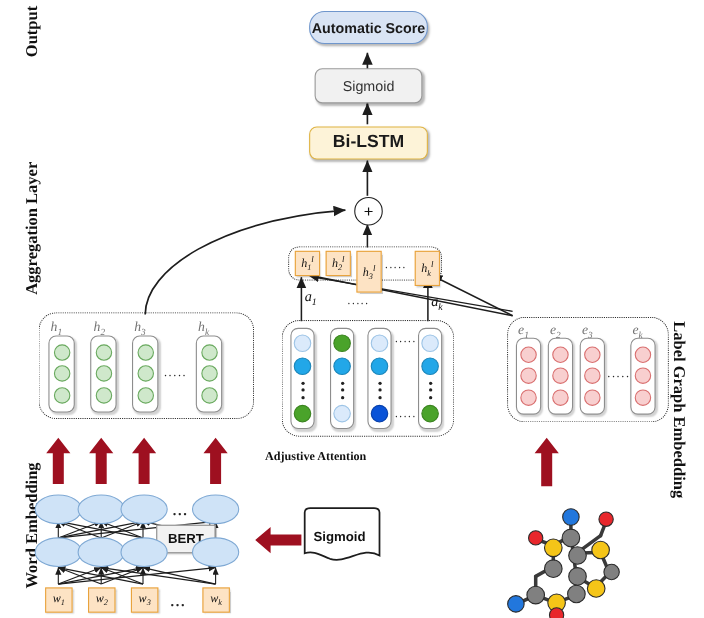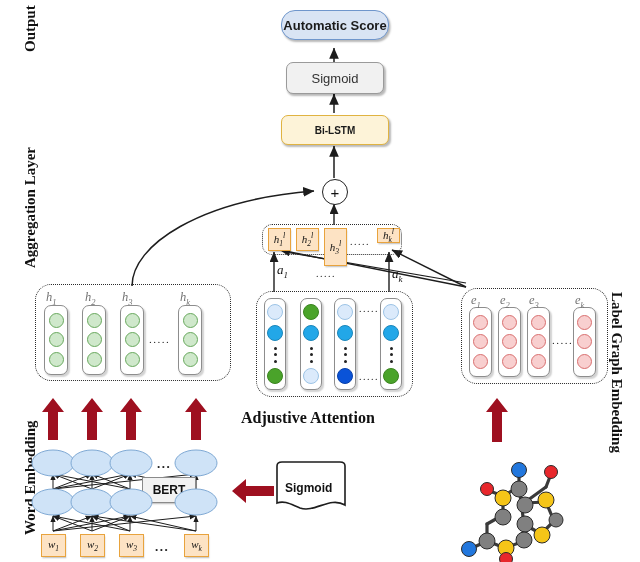--- a/index.html
+++ b/index.html
@@ -20,21 +20,21 @@
   
   .procbox{
     display:flex;align-items:center;justify-content:center;
     font-family:"Liberation Sans", sans-serif;
     font-weight:bold;color:#1a1a1a;
     border-radius:7px;
     box-shadow:1.5px 2px 2px rgba(0,0,0,0.28);
   }
   .box-score{background:#d9e4f4;border:1.3px solid #6f96cc;font-size:13px;border-radius:14px;}
   .box-sigmoid{background:#f1f1f1;border:1.3px solid #9a9a9a;font-size:13px;font-weight:normal;color:#333;}
-  .box-lstm{background:#fdf3d8;border:1.4px solid #e0b341;font-size:10px;}
+  .box-lstm{background:#fdf3d8;border:1.4px solid #e0b341;font-size:16px;}
 
   
   .dashgroup{
     position:absolute;z-index:2;box-sizing:border-box;
     border:1.6px dotted #2b2b2b;border-radius:16px;background:transparent;
   }
   .dashgroup.tight{border-radius:10px;border-width:1.5px;}
 
   
   .veccol{
@@ -73,21 +73,21 @@
   .sidetitle{
     position:absolute;z-index:4;
     font-family:"Liberation Serif", serif;font-weight:bold;
     color:#111;white-space:nowrap;
   }
   .sidetitle.left{transform:rotate(-90deg);transform-origin:left top;}
   .sidetitle.right{transform:rotate(90deg);transform-origin:left top;}
 
   .centertitle{
     position:absolute;z-index:4;
-    font-family:"Liberation Serif", serif;font-weight:bold;font-size:16px;color:#111;
+    font-family:"Liberation Serif", serif;font-weight:bold;font-size:11px;color:#111;
     white-space:nowrap;
   }
 
   
   .ellip{
     position:absolute;z-index:4;color:#222;white-space:nowrap;
     font-family:"Liberation Serif", serif;letter-spacing:1.5px;
   }
   .vellip{
     position:absolute;z-index:4;display:flex;flex-direction:column;
@@ -270,21 +270,21 @@
 
   <div class="hbox" style="left:268px;top:228px;width:23px;height:23px;">
     <span><i>h</i><sub>1</sub><sup>l</sup></span>
   </div>
   <div class="hbox" style="left:296px;top:228px;width:23px;height:23px;">
     <span><i>h</i><sub>2</sub><sup>l</sup></span>
   </div>
   <div class="hbox" style="left:324px;top:228px;width:23px;height:38px;">
     <span><i>h</i><sub>3</sub><sup>l</sup></span>
   </div>
-  <div class="hbox" style="left:377px;top:228px;width:23px;height:15px;">
+  <div class="hbox" style="left:377px;top:228px;width:23px;height:32px;">
     <span><i>h</i><sub>k</sub><sup>l</sup></span>
   </div>
   <div class="ellip" style="left:350px;top:236px;font-size:10px;">.....</div>
 
   <div class="coef" style="left:257px;top:262px;margin-left:20px;">
     <i>a</i><sub>1</sub>
   </div>
   <div class="coef" style="left:392px;top:266px;">
     <i>a</i><sub>k</sub>
   </div>

